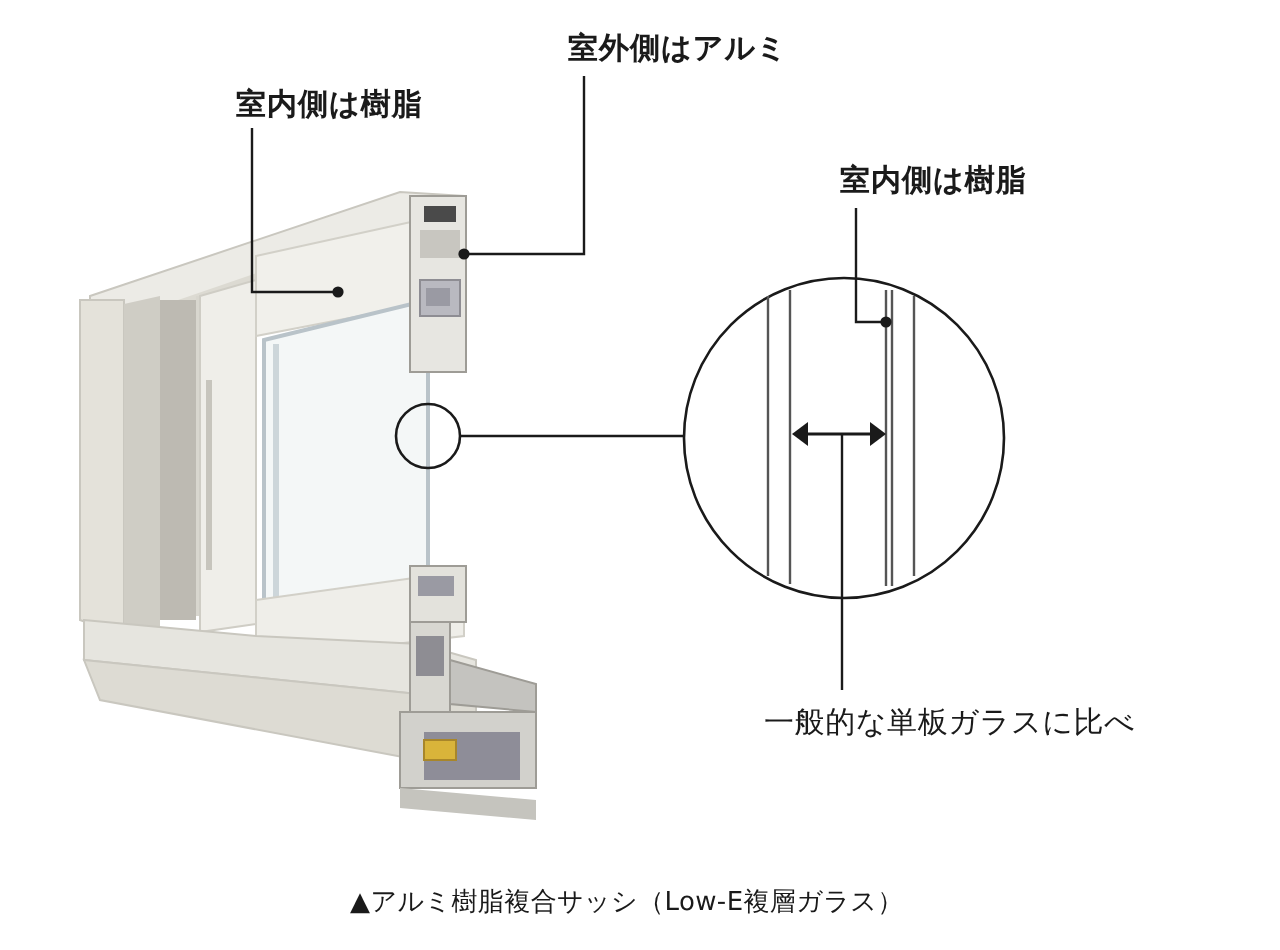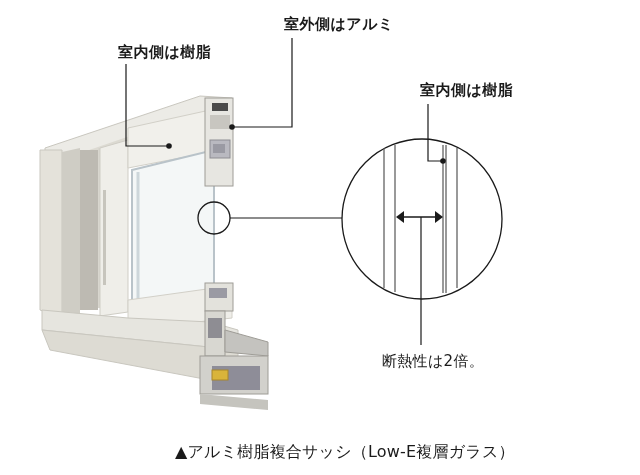--- a/index.html
+++ b/index.html
@@ -5,21 +5,21 @@
   html, body { margin: 0; padding: 0; background: #ffffff; }
   body { width: 640px; height: 475px; position: relative; overflow: hidden;
          font-family: "DejaVu Sans", "Liberation Sans", sans-serif; color: #1a1a1a; }
   .canvas { position: absolute; left: 0; top: 0; width: 640px; height: 475px; }
   .label { position: absolute; font-size: 15px; line-height: 18px; white-space: nowrap; letter-spacing: 0.5px; font-weight: bold; }
   .label-indoor { left: 118px; top: 43px; }
   .label-outdoor { left: 284px; top: 15px; }
   .label-film { left: 420px; top: 81px; }
   .note { position: absolute; left: 382px; top: 352px; font-size: 15px; line-height: 19px; letter-spacing: 0.3px; }
   .note div { white-space: nowrap; }
-  .caption { position: absolute; left: 175px; top: 442px; font-size: 16px; white-space: nowrap; letter-spacing: 0.2px; }
+  .caption { position: absolute; left: 175px; top: 442px; font-size: 13px; white-space: nowrap; letter-spacing: 0.2px; }
 </style>
 </head>
 <body>
 
 <svg class="canvas" viewBox="0 0 640 475" xmlns="http://www.w3.org/2000/svg">
 
   <g>
 
     <polygon points="45,148 200,96 232,98 232,108 70,160 45,160" fill="#ecebe6" stroke="#c9c7bf" stroke-width="1"></polygon>
     <polygon points="60,160 200,112 232,112 232,128 100,165 60,168" fill="#dcdad2"></polygon>
@@ -97,18 +97,18 @@
     <polygon points="443,217 435,211 435,223" fill="#1a1a1a"></polygon>
   </g>
   <line x1="421" y1="217" x2="421" y2="345" stroke="#1a1a1a" stroke-width="1.2"></line>
 </svg>
 
 <div class="label label-indoor">室内側は樹脂</div>
 <div class="label label-outdoor">室外側はアルミ</div>
 <div class="label label-film">室内側は樹脂</div>
 
 <div class="note">
-  <div>断熱性は2倍。</div>
+  <div>一般的な単板ガラスに比べ</div>
 </div>
 
 <div class="caption">
   <span>▲</span><span>アルミ樹脂複合サッシ（Low-E複層ガラス）</span>
 </div>
 
 </body></html>

